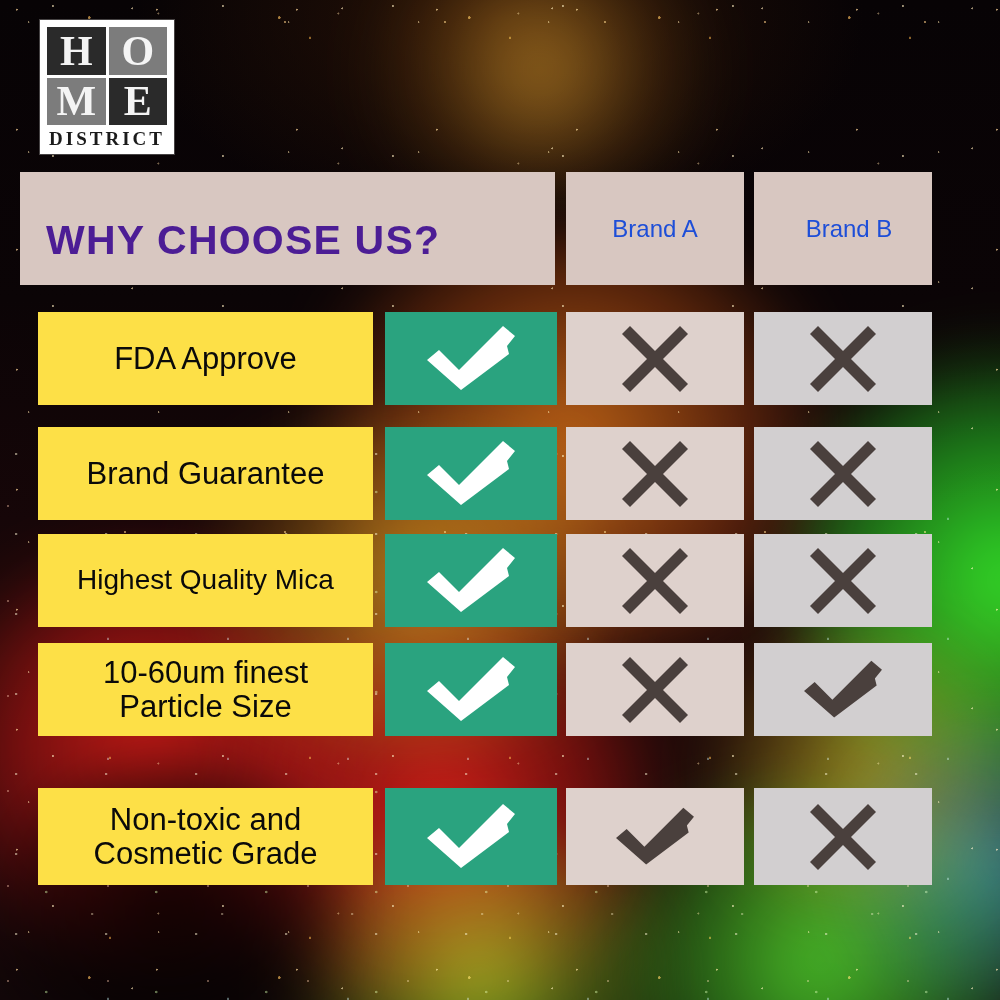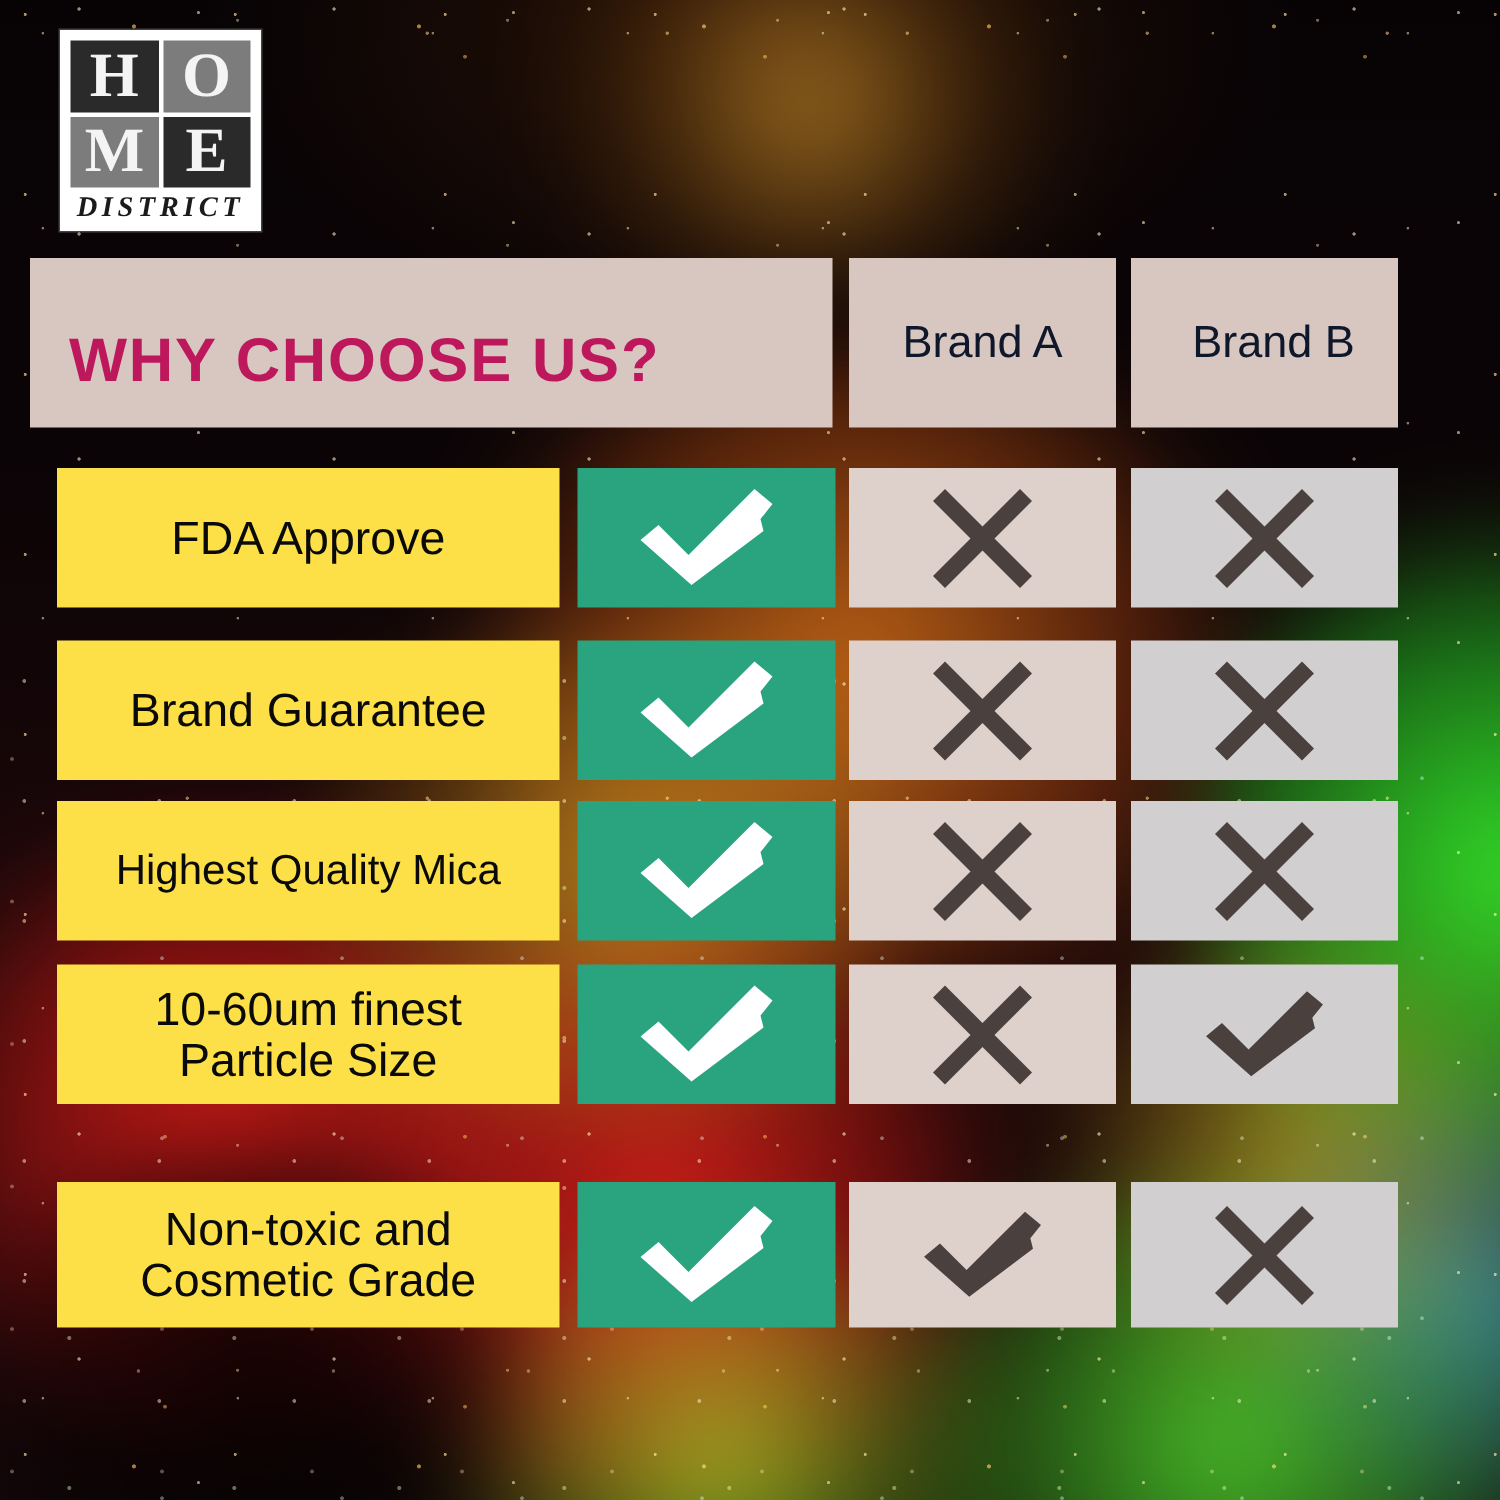--- a/index.html
+++ b/index.html
@@ -88,50 +88,49 @@
   .tile-dark { background: #2a2a2a; }
   .tile-gray { background: #7c7c7c; }
   .logo-word {
     text-align: center;
     font-family: "Liberation Serif", serif;
     font-weight: 700;
     font-size: 19px;
     letter-spacing: 3px;
     color: #1b1b1b;
     margin-top: 3px;
-    font-style: italic;
   }
 
   
   .table { position: absolute; left: 0; top: 0; width: 1000px; height: 1000px; }
 
   .cell { position: absolute; display: flex; align-items: center; justify-content: center; }
 
   
   .hdr-title {
     left: 20px; top: 172px; width: 535px; height: 113px;
     background: #d8c7c1;
     justify-content: flex-start;
     padding-left: 26px;
   }
   .hdr-title-text {
     font-size: 41px;
     font-weight: 700;
     letter-spacing: 1.2px;
-    color: #be185d;
+    color: #4c1d95;
     white-space: nowrap;
     margin-top: 24px;
   }
   .hdr-brand {
     top: 172px; height: 113px;
     background: #d8c7c1;
   }
   .hdr-brand.a { left: 566px; width: 178px; }
   .hdr-brand.b { left: 754px; width: 178px; padding-left: 12px; }
-  .hdr-brand-text { font-size: 30px; font-weight: 400; color: #0f172a; }
+  .hdr-brand-text { font-size: 24px; font-weight: 400; color: #1d4ed8; }
 
   
   .feat {
     left: 38px; width: 335px;
     background: #fde047;
     padding: 0 14px;
     text-align: center;
   }
   .feat-text {
     font-size: 31px;

